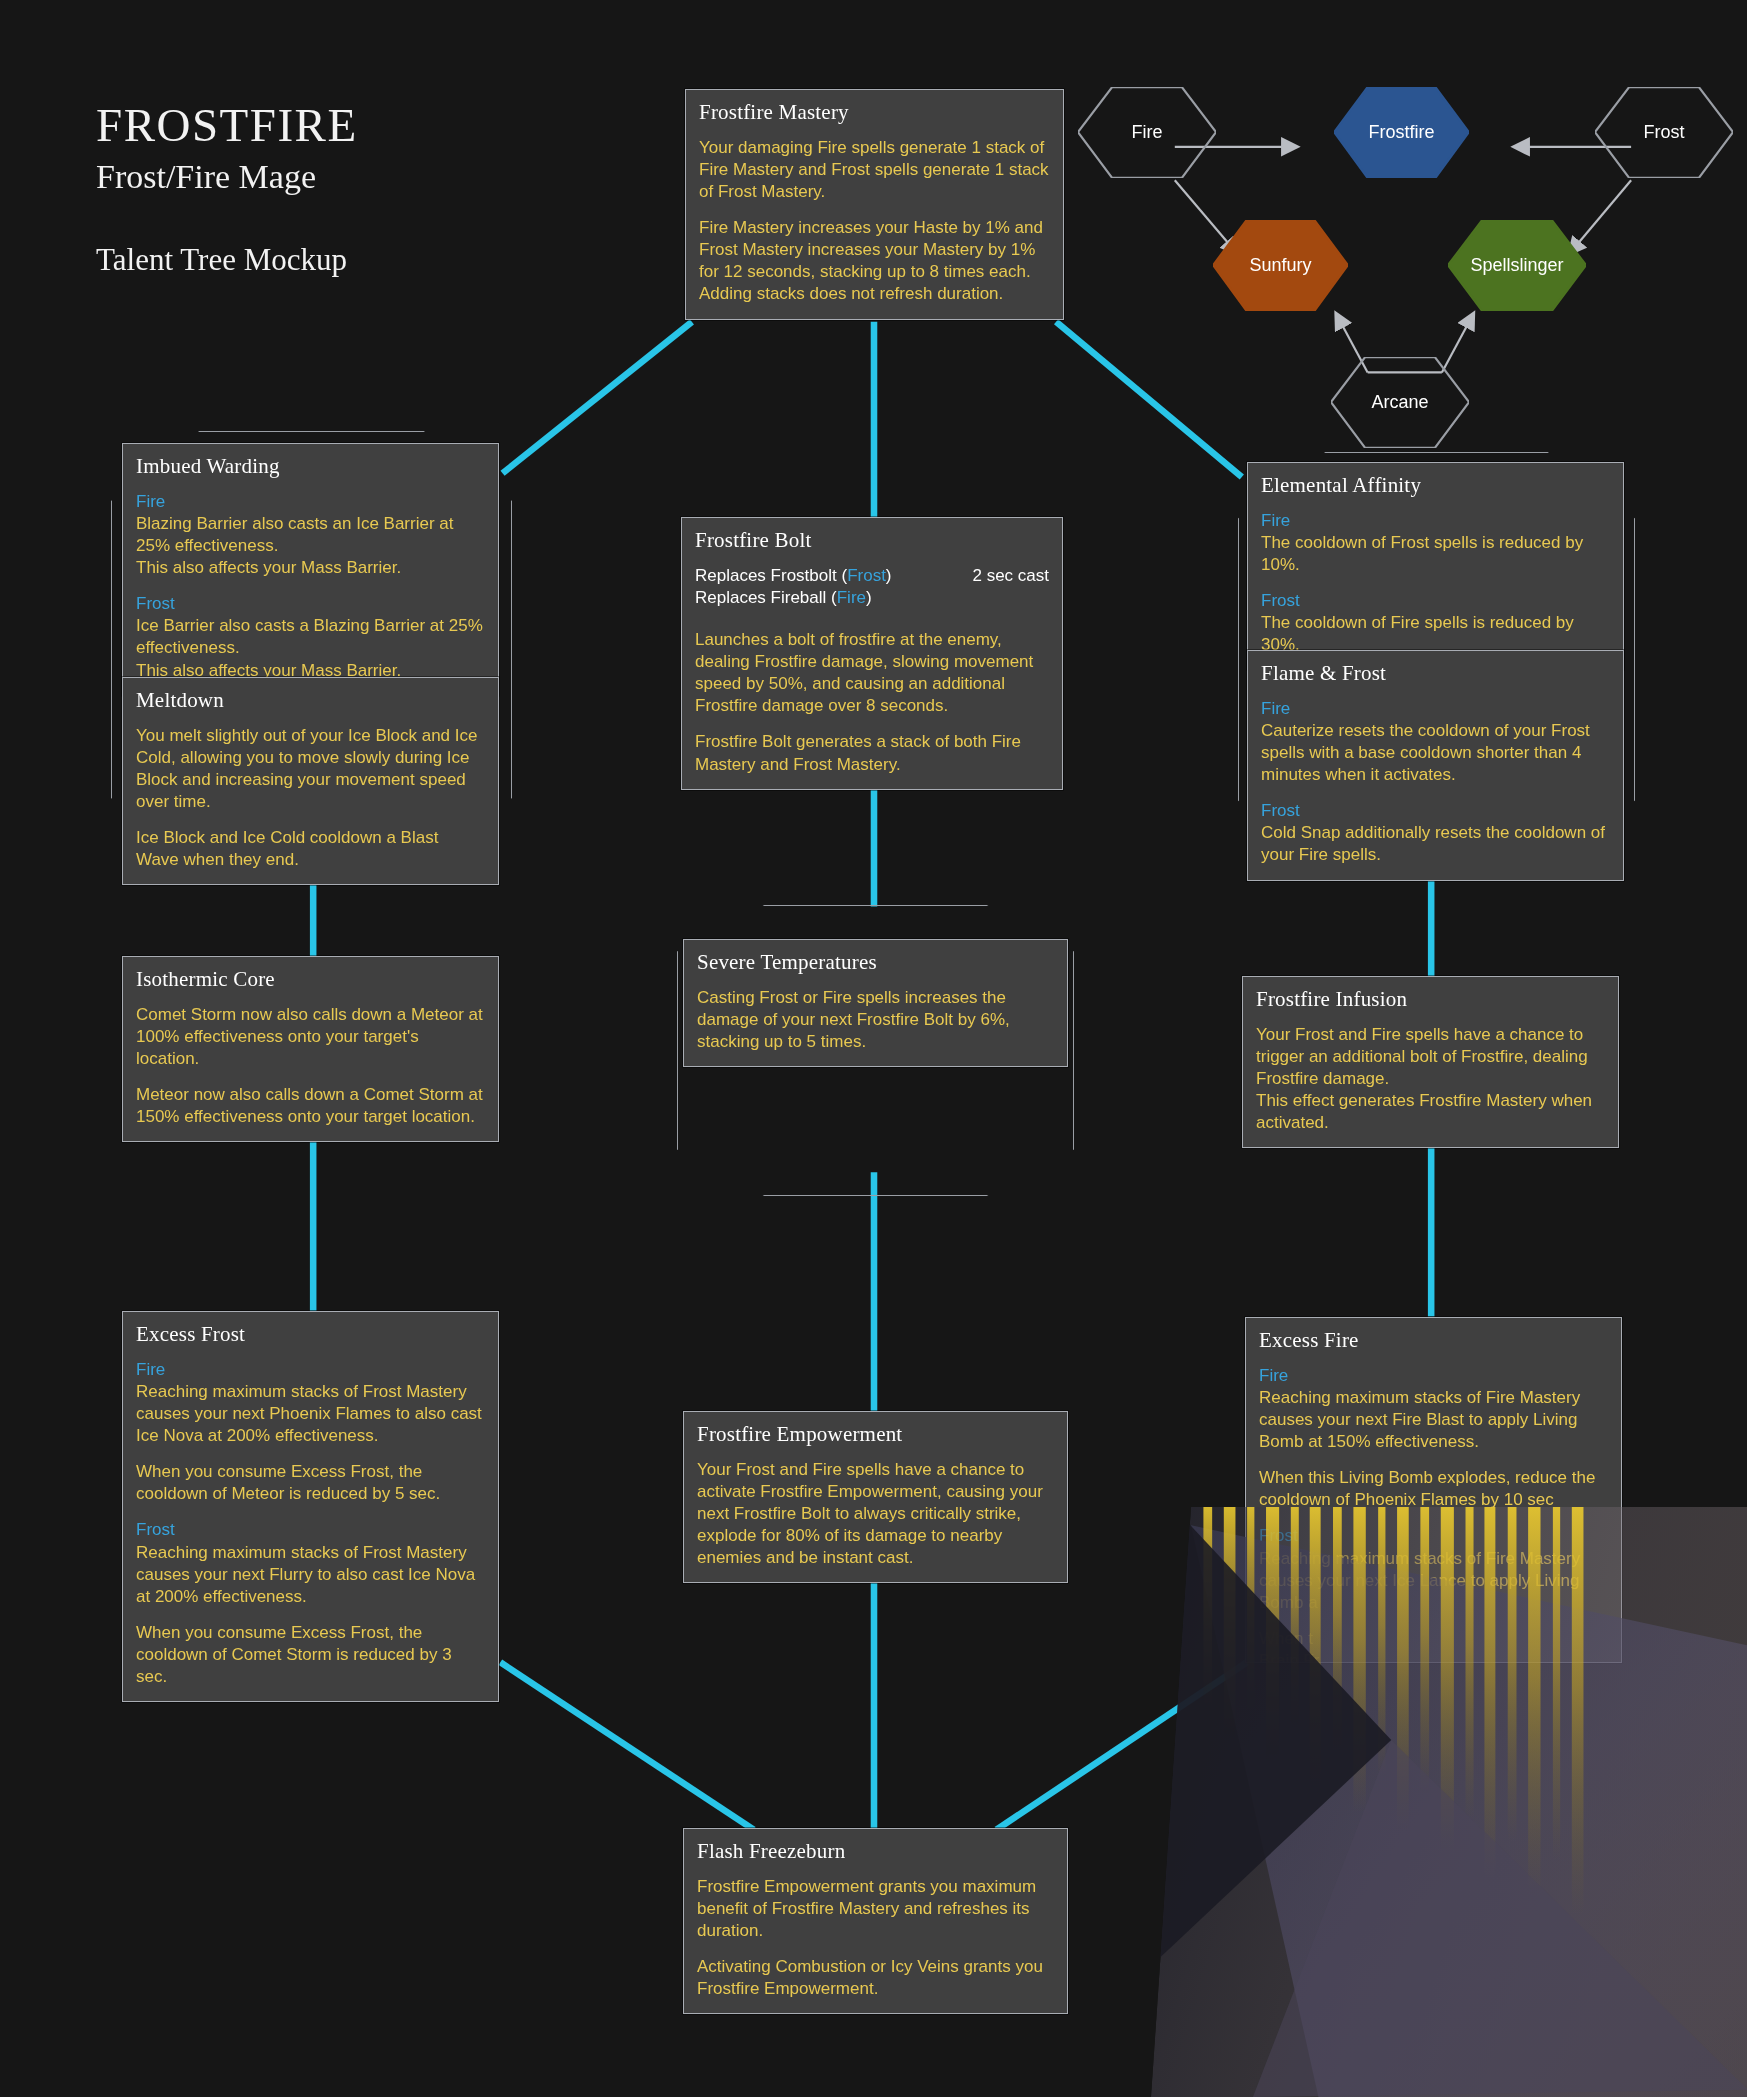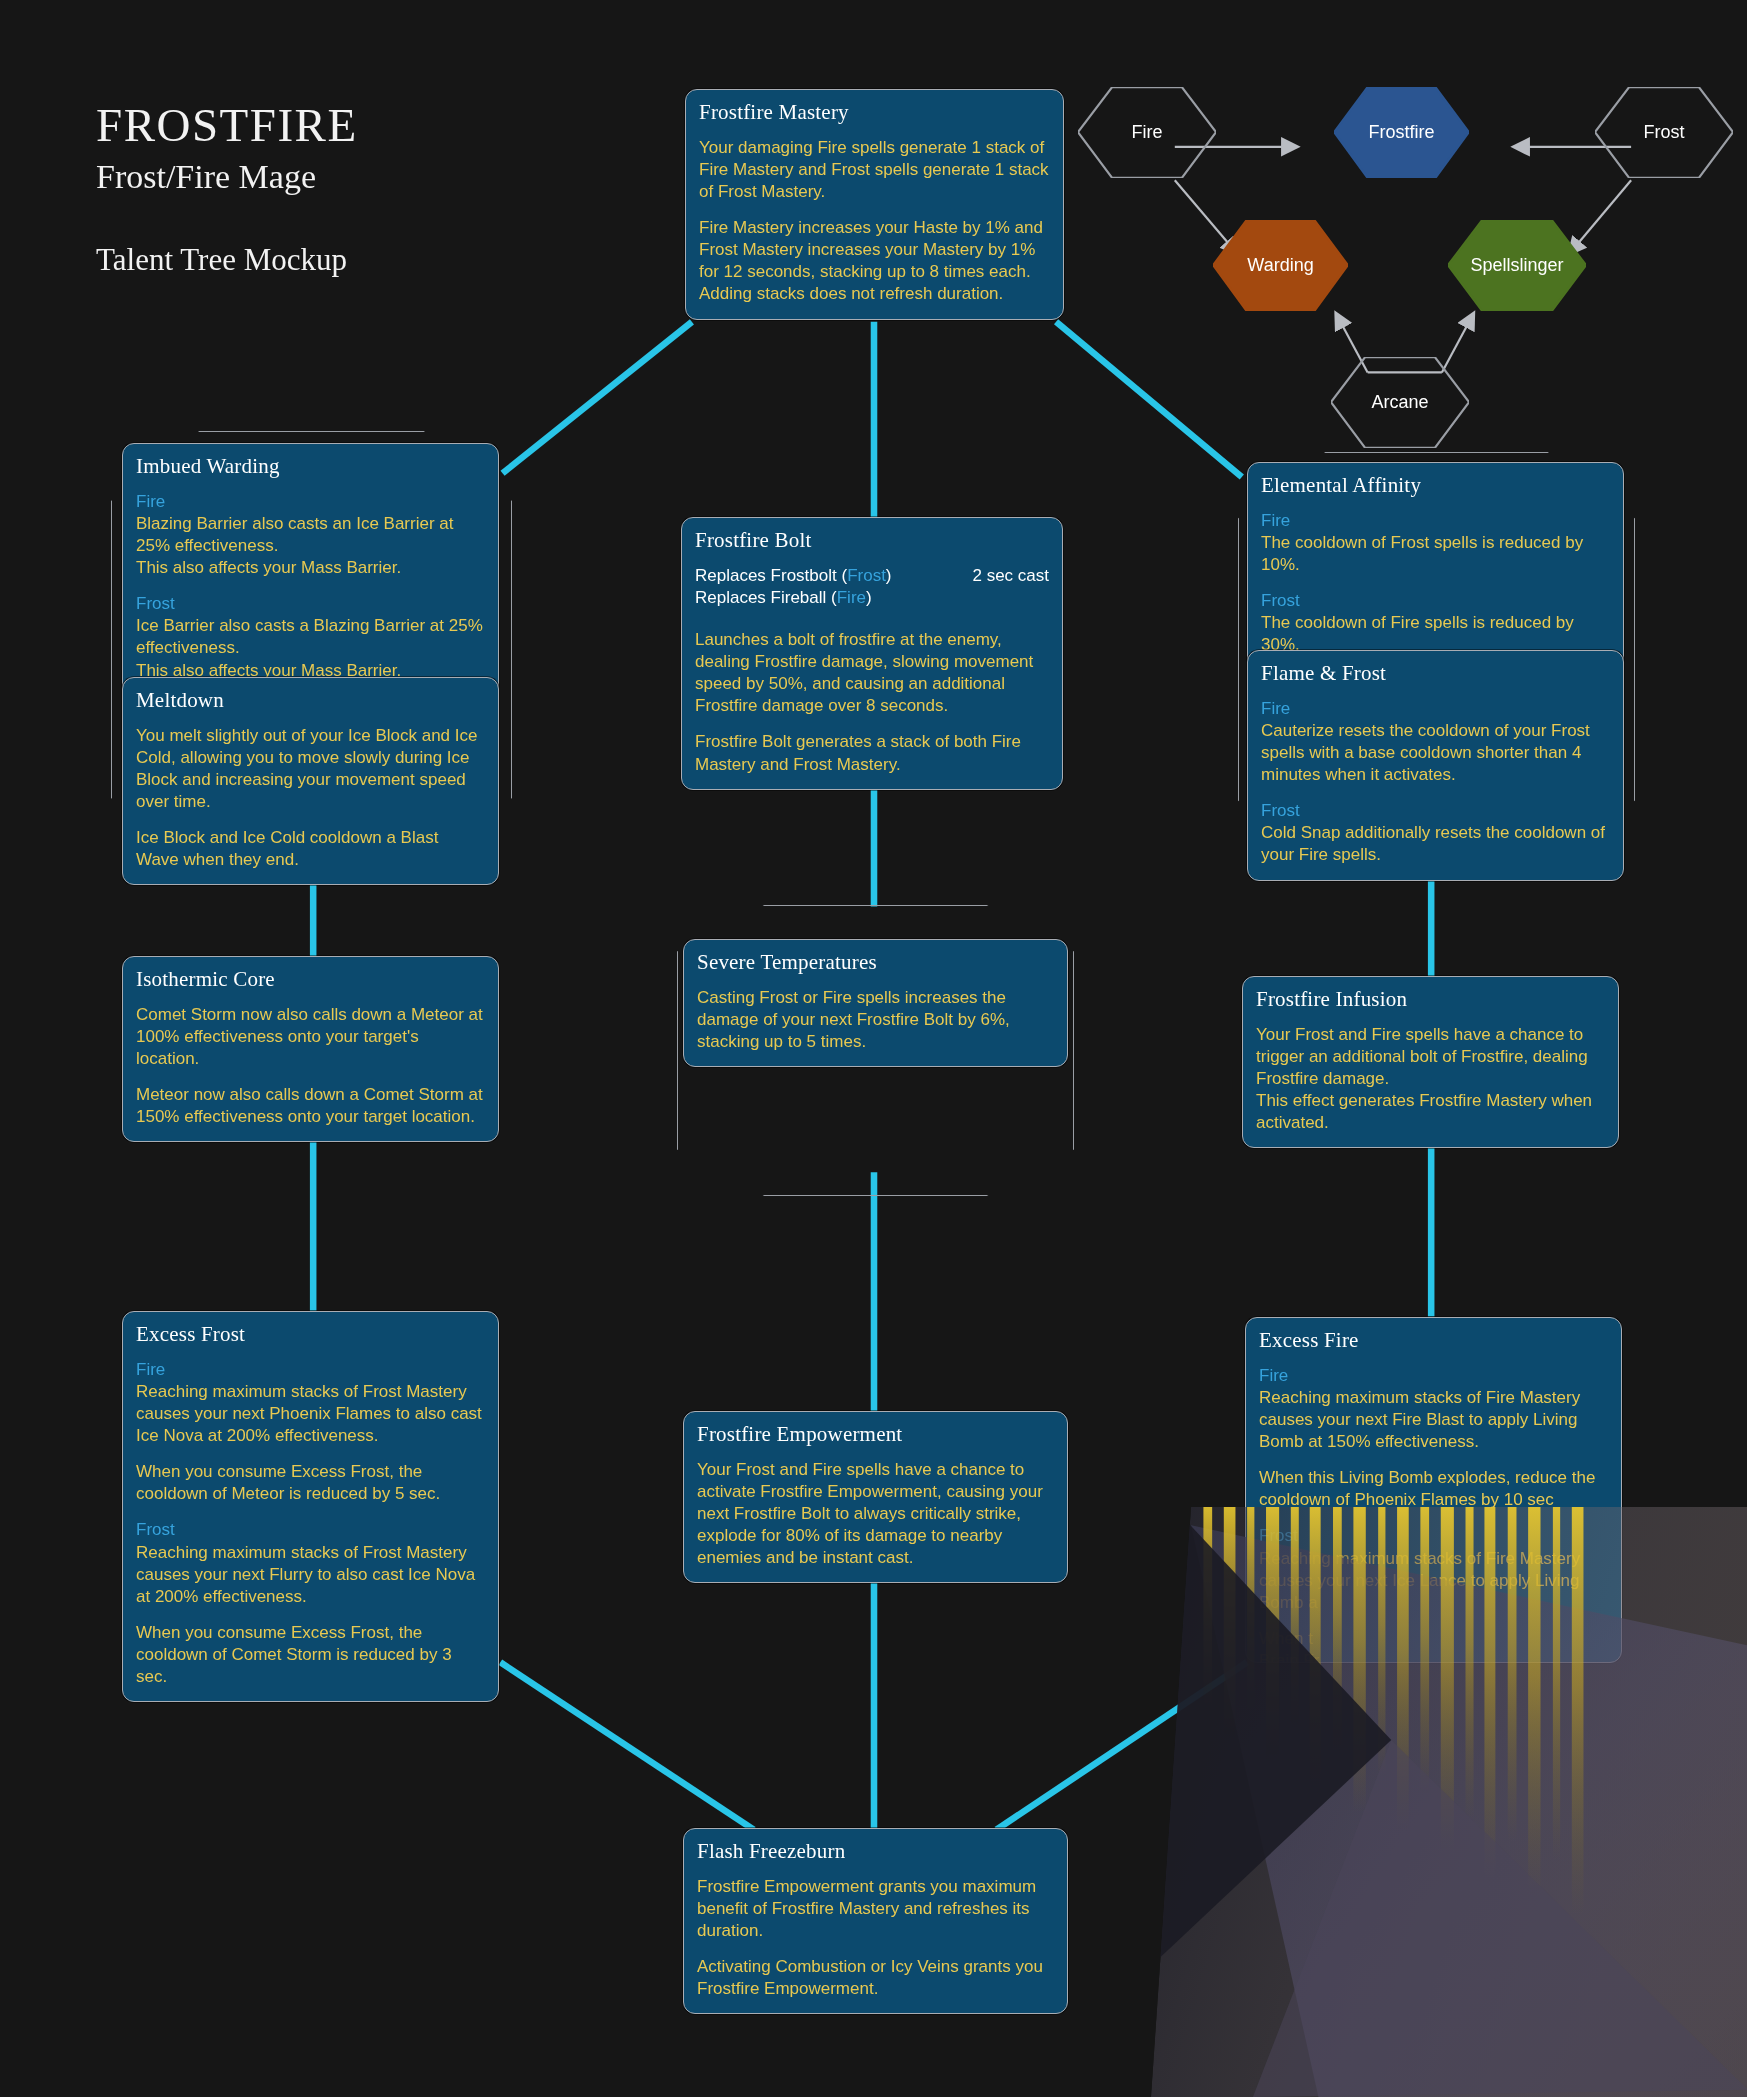--- a/index.html
+++ b/index.html
@@ -27,23 +27,23 @@
     font-size: 34px; color: #f2f2f2; margin-top: 8.7px; line-height: 1.1;
   }
   .title-note {
     font-family: "Liberation Serif", serif;
     font-size: 31px; color: #f2f2f2; margin-top: 48px; line-height: 1.1;
   }
 
   
   .node {
     position: absolute; z-index: 4;
-    background: #0c4a6e;
+    background: #404040;
     border: 1.5px solid #a9adb4;
-    border-radius: 12px;
+    border-radius: 0;
     padding: 10.2px 13px 13px 13px;
     box-shadow: 0 0 0 0.7px rgba(0,0,0,.6);
   }
   .node-title {
     font-size: 21px; color: #ffffff; font-weight: 400;
     font-family: "Liberation Serif", serif;
     letter-spacing: 0.2px; margin-bottom: 11.7px; white-space: nowrap;
   }
   .node-body { font-size: 17px; line-height: 1.30; color: #e8c951; }
   .node-body p { margin: 0 0 14px 0; }
@@ -156,21 +156,21 @@
     <svg class="hex-svg" viewBox="0 0 190 125" width="138" height="91">
       <polygon points="47,0 143,0 190,62 143,125 47,125 0,62" fill="none" stroke="#9a9ea5" stroke-width="3"></polygon>
     </svg>
     <span>Frost</span>
   </div>
 
   <div class="hex" style="left:1213px; top:220px; width:135px; height:91px;">
     <svg class="hex-svg" viewBox="0 0 185 125" width="135" height="91">
       <polygon points="46,0 139,0 185,62 139,125 46,125 0,62" fill="#a3490f" stroke="#a3490f" stroke-width="3"></polygon>
     </svg>
-    <span>Warding</span>
+    <span>Sunfury</span>
   </div>
 
   <div class="hex" style="left:1448px; top:220px; width:138px; height:91px;">
     <svg class="hex-svg" viewBox="0 0 190 125" width="138" height="91">
       <polygon points="47,0 143,0 190,62 143,125 47,125 0,62" fill="#4c7320" stroke="#4c7320" stroke-width="3"></polygon>
     </svg>
     <span>Spellslinger</span>
   </div>
 
   <div class="hex" style="left:1331px; top:357px; width:138px; height:91px;">

